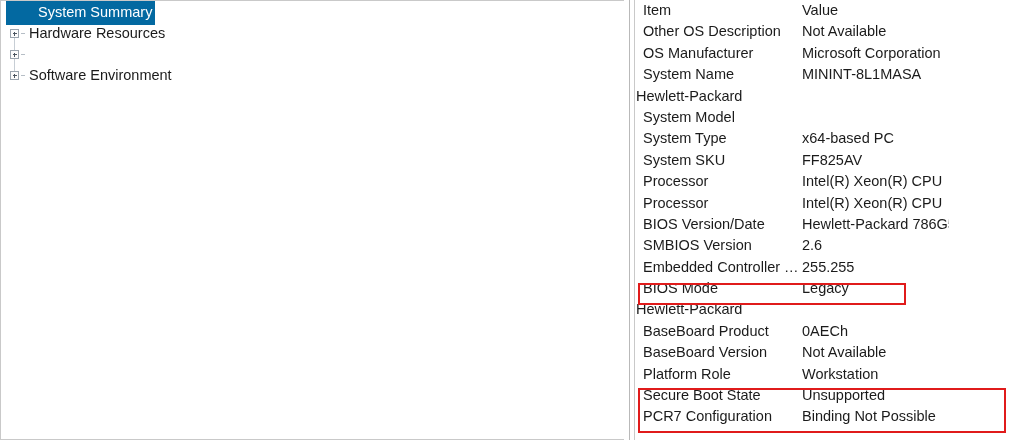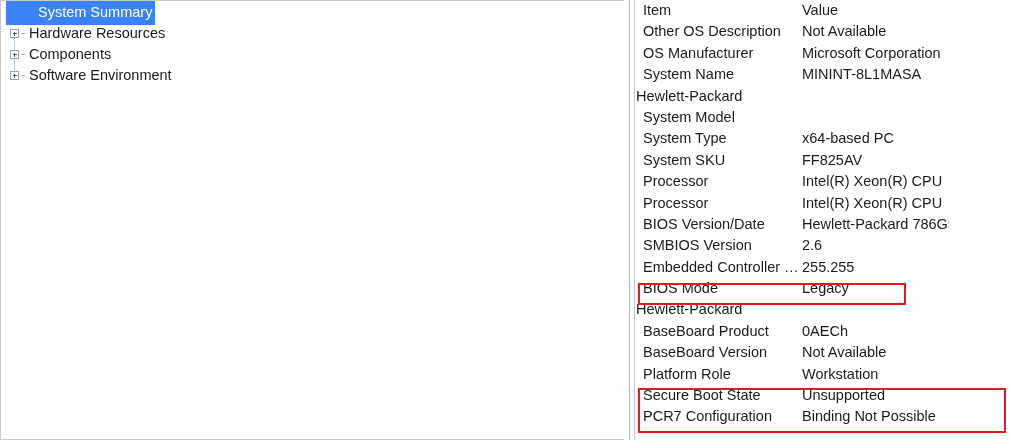--- a/index.html
+++ b/index.html
@@ -57,21 +57,21 @@
 
   .tree-node .node-label {
     display: inline-block;
     padding: 1px 3px 2px 3px;
   }
 
   .tree-node.root-selected {
     padding-left: 5px;
   }
   .tree-node.root-selected .node-label {
-    background: #3b82f6;
+    background: #0369a1;
     color: #ffffff;
     padding-left: 32px;
   }
 
   .tree-node.child {
     padding-left: 9px;
     text-align: right;
   }
 
   .expander {
@@ -199,21 +199,20 @@
           <span class="node-label">System Summary</span>
         </div>
         <div class="tree-node child">
           <span class="expander"></span>
           <span class="connector"></span>
           <span class="node-label">Hardware Resources</span>
         </div>
         <div class="tree-node child">
           <span class="expander"></span>
           <span class="connector"></span>
-          <span class="node-label">Components</span>
         </div>
         <div class="tree-node child">
           <span class="expander"></span>
           <span class="connector"></span>
           <span class="node-label">Software Environment</span>
         </div>
       </div>
   </div>
 
   <div class="splitter">

